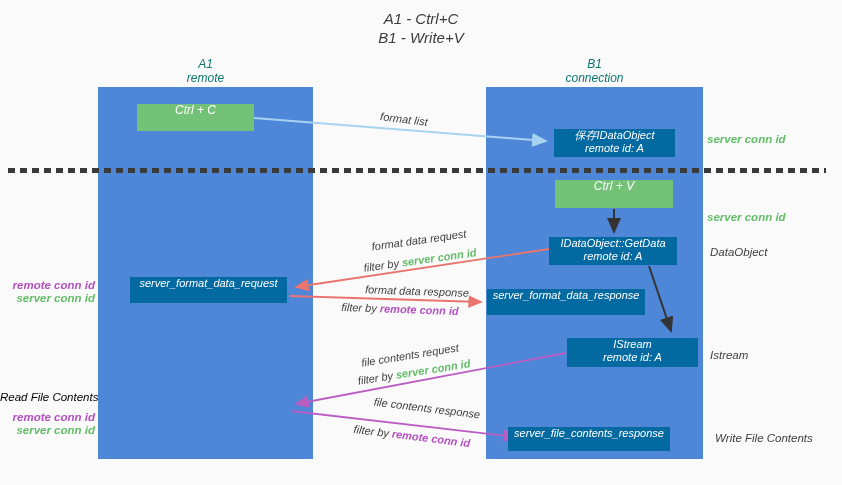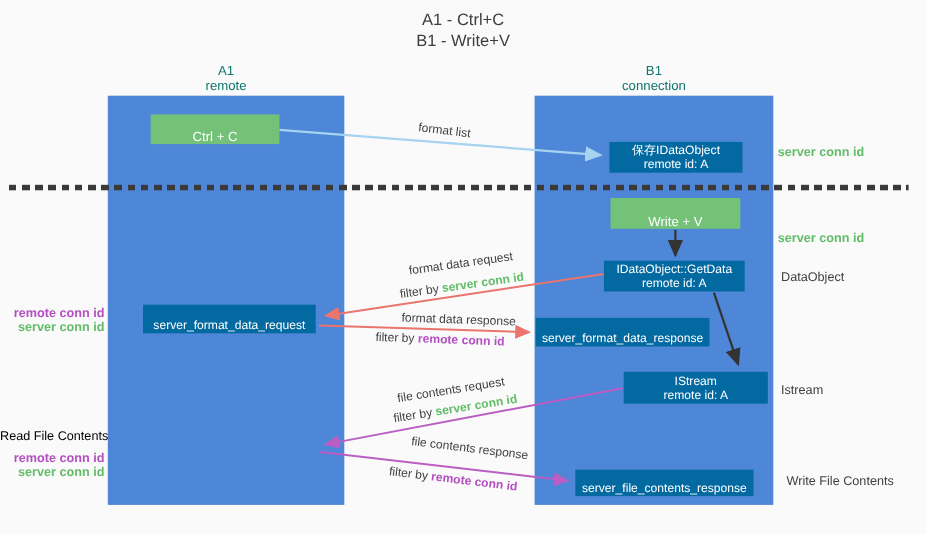--- a/index.html
+++ b/index.html
@@ -1,20 +1,21 @@
 <!DOCTYPE html>
 <html><head>
 <meta charset="utf-8">
 <style>
   html,body{margin:0;padding:0;}
   body{font-family:"Liberation Sans", sans-serif;}
   .stage{
     position:relative; width:842px; height:485px;
     background:#fafafa; overflow:hidden;
     font-family:"Liberation Sans", sans-serif;
+    font-style:italic;
   }
   .title{
     position:absolute; left:0; right:0; top:9px;
     text-align:center; font-size:15px; line-height:19px; color:#3d3d3d;
   }
   .lifeline-header{
     position:absolute; top:57px; text-align:center;
     font-size:12px; line-height:14px; color:#0f766e;
   }
   .lifeline-header.a1{left:98px; width:215px;}
@@ -24,34 +25,34 @@
   }
   .lifeline.a1{left:98px; width:215px;}
   .lifeline.b1{left:486px; width:217px;}
   .divider{
     position:absolute; left:8px; top:168px; width:818px; height:5px;
     background:repeating-linear-gradient(to right,#3a3a3a 0 7px,transparent 7px 12px);
     z-index:3;
   }
   .node{
     position:absolute; z-index:5;
-    display:flex; flex-direction:column; align-items:center; justify-content:flex-end;
+    display:flex; flex-direction:column; align-items:center; justify-content:flex-start;
     color:#ffffff; font-size:11px; line-height:13px; text-align:center;
   }
   .node.green{background:#74c178;}
   .node.orange{background:#0369a1;}
   #ctrl-c{left:137px; top:104px; width:117px; height:27px; font-size:12px;}
   #ctrl-v{left:555px; top:180px; width:118px; height:28px; font-size:12px;}
   #save-dataobject{left:554px; top:129px; width:121px; height:28px;}
   #getdata{left:549px; top:237px; width:128px; height:28px;}
   #istream-node{left:567px; top:338px; width:131px; height:29px;}
   #fmt-req{left:130px; top:277px; width:157px; height:26px;}
   #fmt-resp{left:487px; top:289px; width:158px; height:26px;}
   #file-req{left:128px; top:393px; width:160px; height:25px;}
-  #file-resp{left:523px; top:427px; width:162px; height:24px;}
+  #file-resp{left:508px; top:427px; width:162px; height:24px;}
   svg.arrows{position:absolute; left:0; top:0; z-index:4; pointer-events:none;}
   .edge-label{
     position:absolute; z-index:6; white-space:nowrap;
     font-size:11px; color:#3f3f3f;
     transform:translate(-50%,-50%);
   }
   .conn-green{color:#63bd68; font-weight:bold;}
   .conn-purple{color:#b44fc1; font-weight:bold;}
   .side-label{
     position:absolute; z-index:6; white-space:nowrap;
@@ -112,21 +113,21 @@
   </svg>
 
   <div class="node green" id="ctrl-c">
     <div>Ctrl + C</div>
   </div>
   <div class="node orange" id="save-dataobject">
     <div>保存IDataObject</div>
     <div>remote id: A</div>
   </div>
   <div class="node green" id="ctrl-v">
-    <div>Write + V</div>
+    <div>Ctrl + V</div>
   </div>
   <div class="node orange" id="getdata">
     <div>IDataObject::GetData</div>
     <div>remote id: A</div>
   </div>
   <div class="node orange" id="istream-node">
     <div>IStream</div>
     <div>remote id: A</div>
   </div>
   <div class="node orange" id="fmt-resp">

